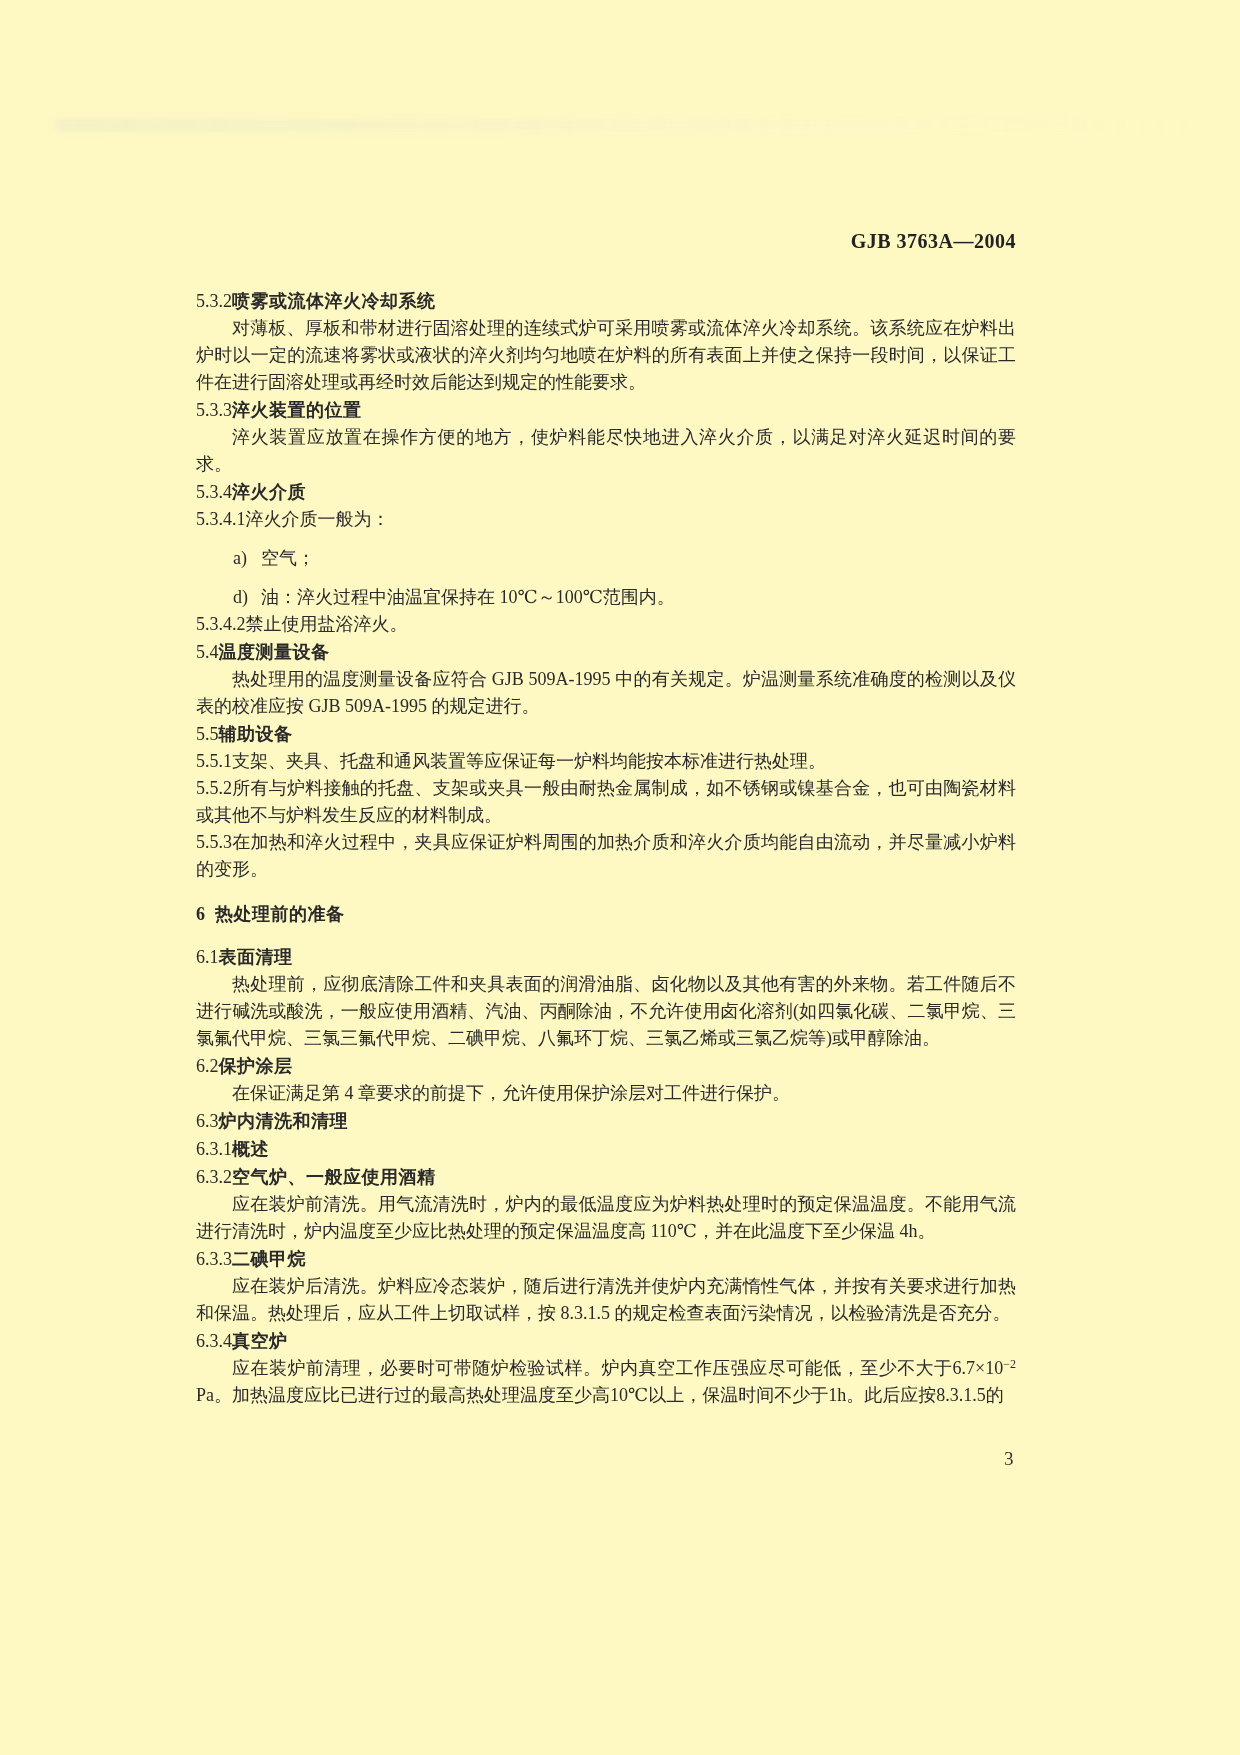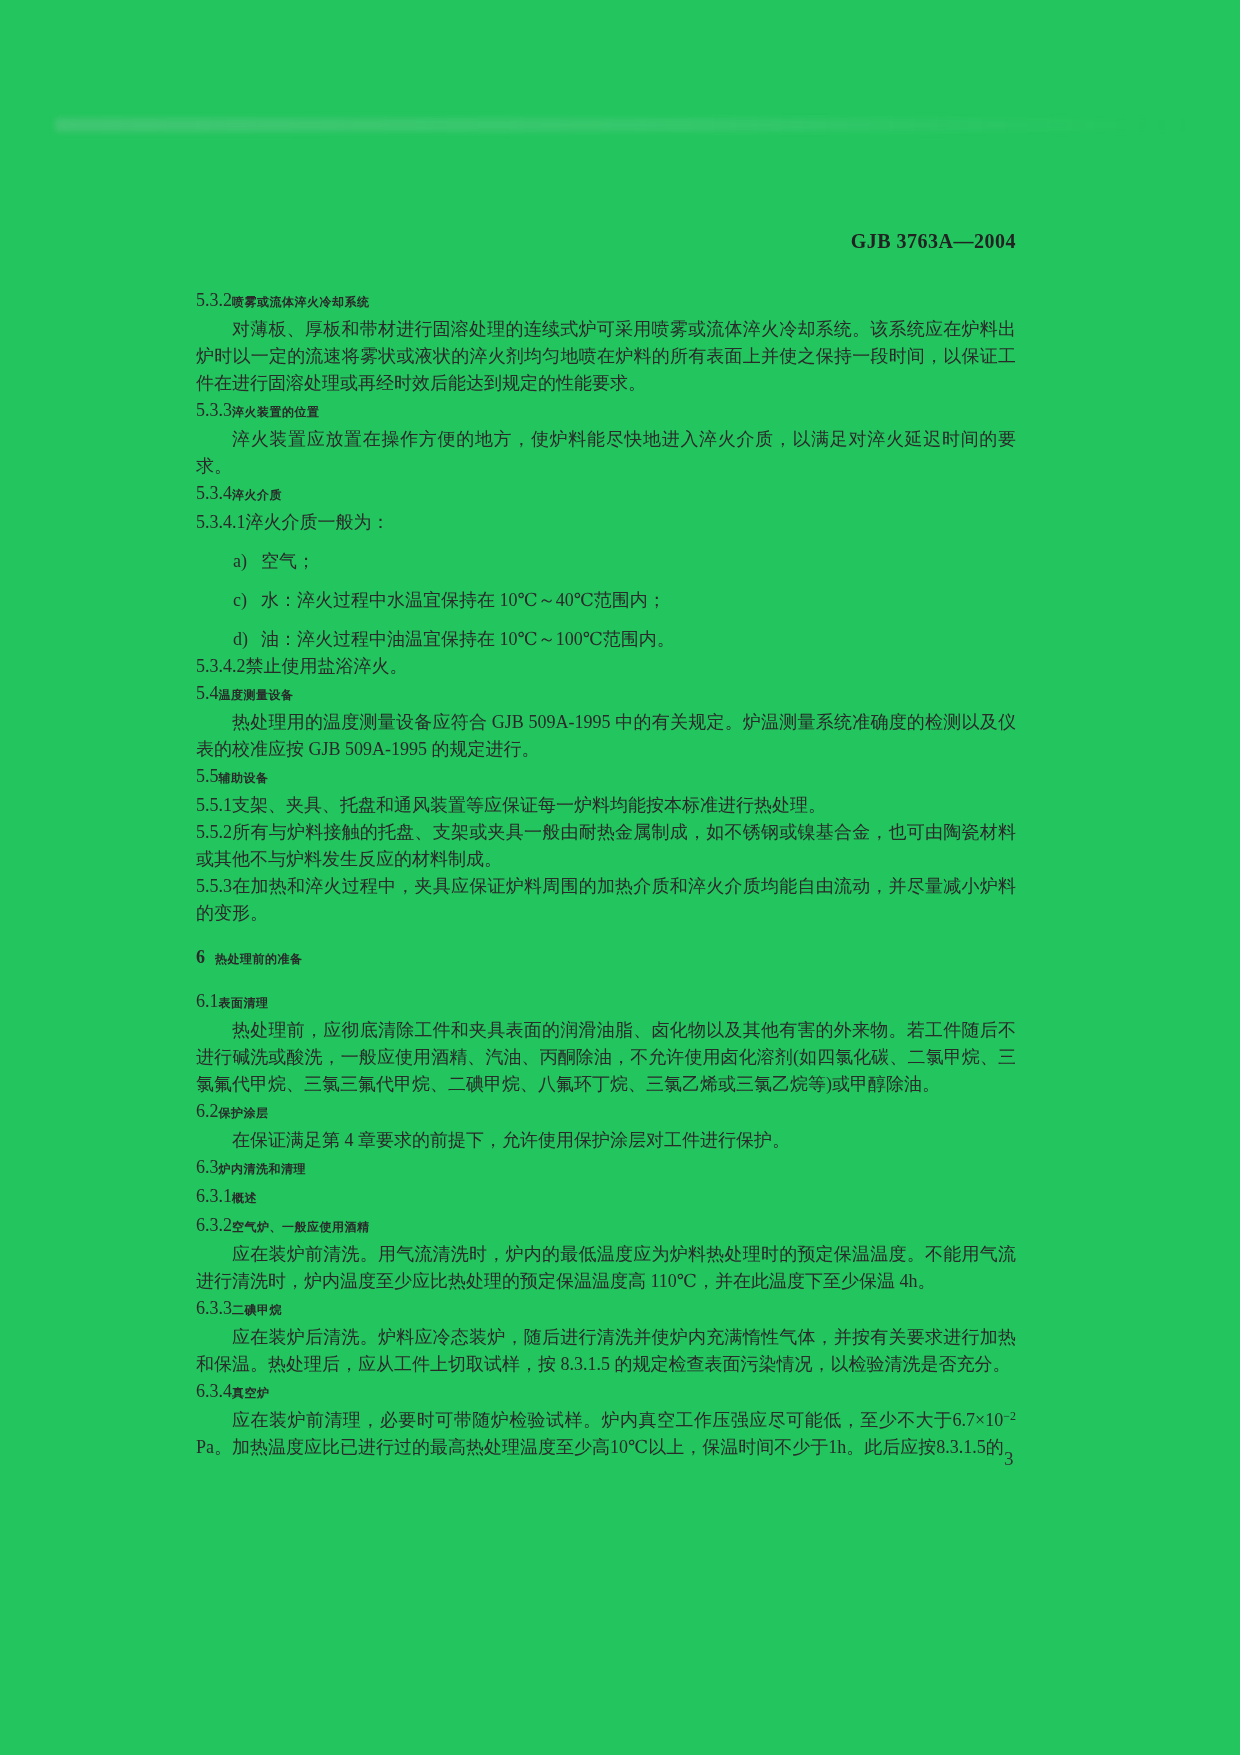--- a/index.html
+++ b/index.html
@@ -7,21 +7,21 @@
     padding: 0;
     width: 1240px;
     height: 1755px;
     background: #ffffff;
     overflow: hidden;
   }
   .page {
     position: relative;
     width: 1240px;
     height: 1755px;
-    background: #22c55e;
+    background: #fef9c3;
     color: #262626;
   }
   
   .scan-band {
     position: absolute;
     left: 55px;
     top: 118px;
     width: 1140px;
     height: 14px;
     background: linear-gradient(90deg, rgba(205,205,205,0.18), rgba(225,225,225,0.10) 55%, rgba(255,255,255,0));
@@ -45,21 +45,21 @@
     letter-spacing: 0.5px;
     margin-bottom: 32px;
     font-family: "Liberation Serif", "DejaVu Serif", serif;
     color: #222;
   }
   .block { margin: 0; }
   .num { white-space: nowrap; }
   .h3 .h-title, .h2 .h-title {
     font-family: "DejaVu Sans", "Liberation Sans", sans-serif;
     font-weight: bold;
-    font-size: 12px;
+    font-size: 18px;
     letter-spacing: 0.5px;
   }
   .h2 { margin: 17px 0 15px 0; }
   .h2 .num { font-weight: bold; padding-right: 10px; }
   .p { text-indent: 2em; }
   .list .li { padding-left: 37px; margin-top: 12px; }
   .li-m { display: inline-block; min-width: 28px; }
   sup {
     font-size: 12px;
     line-height: 0;
@@ -83,21 +83,20 @@
     <div class="doc-header">GJB 3763A—2004</div>
     <div>
         <div class="block h3"><span class="num">5.3.2</span><span class="h-title">喷雾或流体淬火冷却系统</span></div>
         <div class="block p">对薄板、厚板和带材进行固溶处理的连续式炉可采用喷雾或流体淬火冷却系统。该系统应在炉料出炉时以一定的流速将雾状或液状的淬火剂均匀地喷在炉料的所有表面上并使之保持一段时间，以保证工件在进行固溶处理或再经时效后能达到规定的性能要求。</div>
         <div class="block h3"><span class="num">5.3.3</span><span class="h-title">淬火装置的位置</span></div>
         <div class="block p">淬火装置应放置在操作方便的地方，使炉料能尽快地进入淬火介质，以满足对淬火延迟时间的要求。</div>
         <div class="block h3"><span class="num">5.3.4</span><span class="h-title">淬火介质</span></div>
         <div class="block pnum"><span class="num">5.3.4.1</span>淬火介质一般为：</div>
         <div class="block list">
           <div class="li"><span class="li-m">a)</span><span>空气；</span></div>
-          <div class="li"><span class="li-m">c)</span><span>水：淬火过程中水温宜保持在 10℃～40℃范围内；</span></div>
           <div class="li"><span class="li-m">d)</span><span>油：淬火过程中油温宜保持在 10℃～100℃范围内。</span></div>
         </div>
         <div class="block pnum"><span class="num">5.3.4.2</span>禁止使用盐浴淬火。</div>
         <div class="block h3"><span class="num">5.4</span><span class="h-title">温度测量设备</span></div>
         <div class="block p">热处理用的温度测量设备应符合 GJB 509A-1995 中的有关规定。炉温测量系统准确度的检测以及仪表的校准应按 GJB 509A-1995 的规定进行。</div>
         <div class="block h3"><span class="num">5.5</span><span class="h-title">辅助设备</span></div>
         <div class="block pnum"><span class="num">5.5.1</span>支架、夹具、托盘和通风装置等应保证每一炉料均能按本标准进行热处理。</div>
         <div class="block pnum"><span class="num">5.5.2</span>所有与炉料接触的托盘、支架或夹具一般由耐热金属制成，如不锈钢或镍基合金，也可由陶瓷材料或其他不与炉料发生反应的材料制成。</div>
         <div class="block pnum"><span class="num">5.5.3</span>在加热和淬火过程中，夹具应保证炉料周围的加热介质和淬火介质均能自由流动，并尽量减小炉料的变形。</div>
         <div class="block h2"><span class="num">6</span><span class="h-title">热处理前的准备</span></div>

